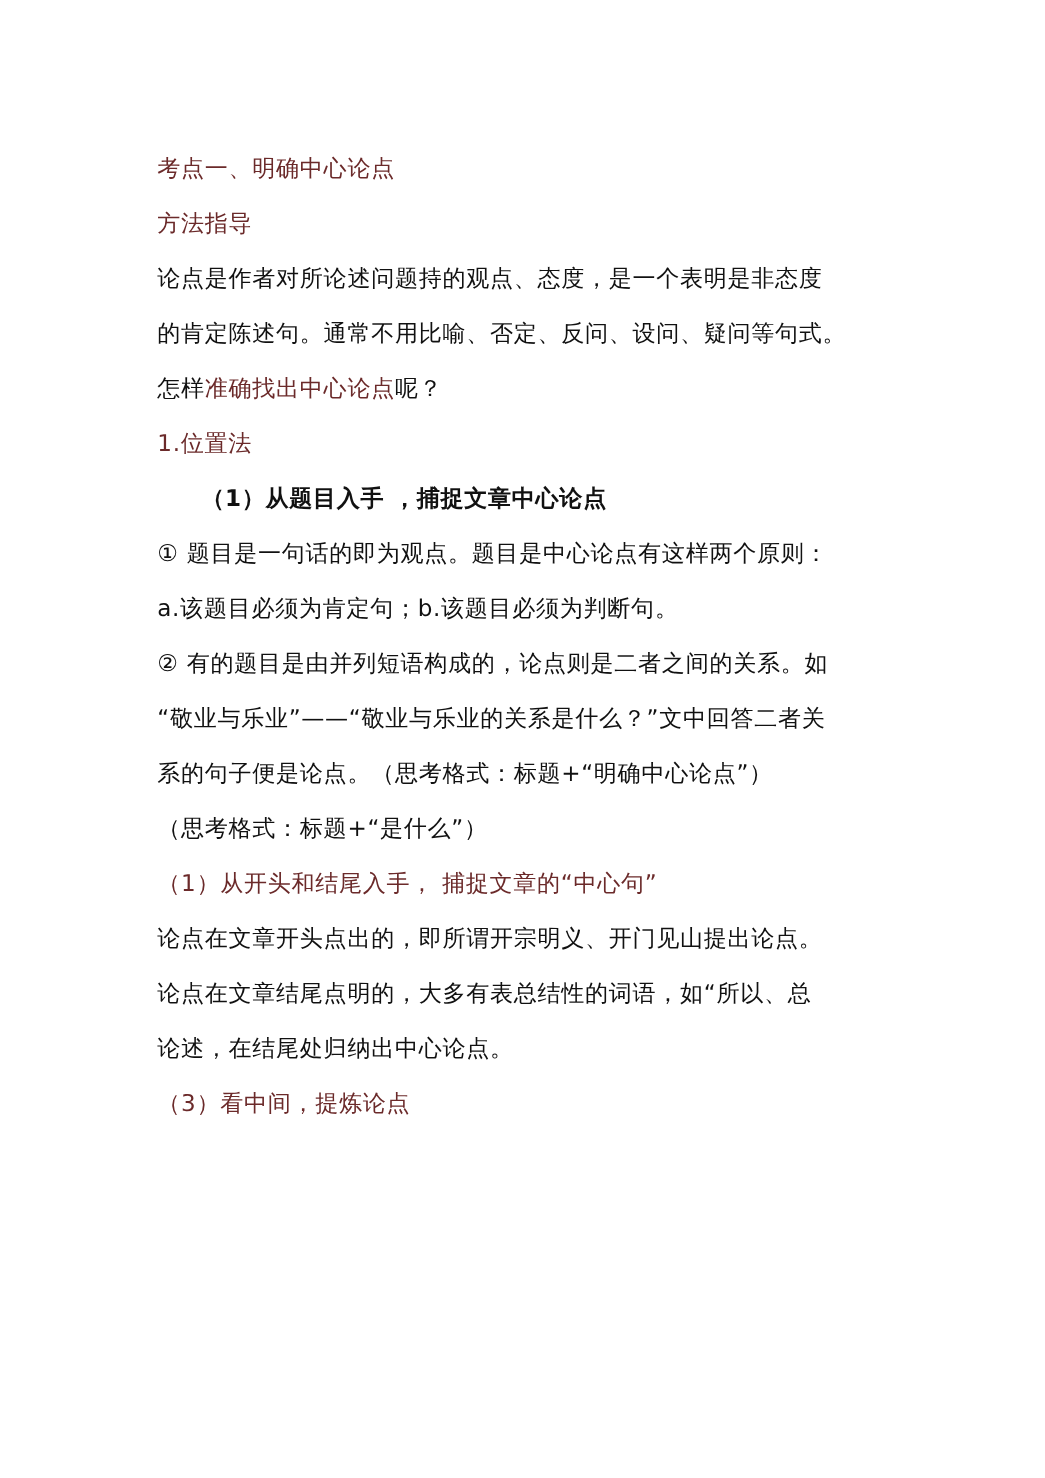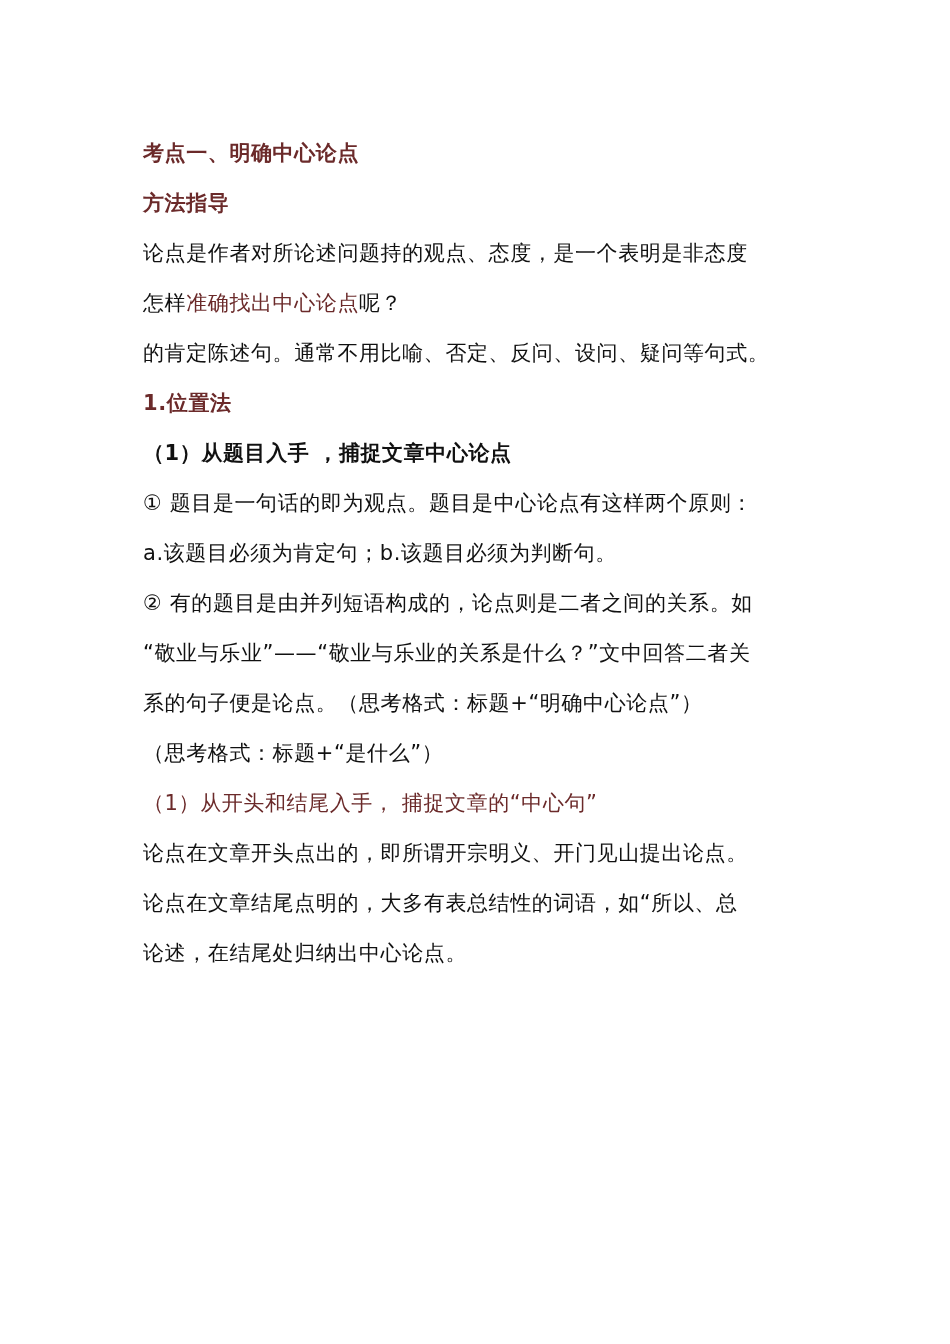--- a/index.html
+++ b/index.html
@@ -22,52 +22,54 @@
       width: 690px;
     }
     .line {
       height: 50px;
       line-height: 50px;
       font-size: 21px;
       white-space: nowrap;
       letter-spacing: 0.6px;
     }
     .heading {
-      font-weight: bold;
+      font-weight: normal;
       color: #6b2a2a;
     }
     .sub-bold {
       font-weight: bold;
       color: #111111;
+      margin-left: 40px;
     }
     .accent {
       color: #6b2a2a;
     }
   </style>
 </head>
 <body>
 
 <div class="page">
 
   <div class="line heading">考点一、明确中心论点</div>
   <div class="line heading">方法指导</div>
 
   <div class="line">论点是作者对所论述问题持的观点、态度，是一个表明是非态度</div>
+  <div class="line">的肯定陈述句。通常不用比喻、否定、反问、设问、疑问等句式。</div>
   <div class="line"><span>怎样</span><span class="accent">准确找出中心论点</span><span>呢？</span></div>
-  <div class="line">的肯定陈述句。通常不用比喻、否定、反问、设问、疑问等句式。</div>
 
   <div class="line heading">1.位置法</div>
 
   <div class="line sub-bold">（1）从题目入手 ，捕捉文章中心论点</div>
   <div class="line">① 题目是一句话的即为观点。题目是中心论点有这样两个原则：</div>
   <div class="line">a.该题目必须为肯定句；b.该题目必须为判断句。</div>
   <div class="line">② 有的题目是由并列短语构成的，论点则是二者之间的关系。如</div>
   <div class="line">“敬业与乐业”——“敬业与乐业的关系是什么？”文中回答二者关</div>
   <div class="line">系的句子便是论点。（思考格式：标题+“明确中心论点”）</div>
   <div class="line">（思考格式：标题+“是什么”）</div>
 
   <div class="line accent">（1）从开头和结尾入手， 捕捉文章的“中心句”</div>
   <div class="line">论点在文章开头点出的，即所谓开宗明义、开门见山提出论点。</div>
   <div class="line">论点在文章结尾点明的，大多有表总结性的词语，如“所以、总</div>
   <div class="line">论述，在结尾处归纳出中心论点。</div>
 
+  <div class="line accent">（3）看中间，提炼论点</div>
 
 </div>
 
 </body></html>

